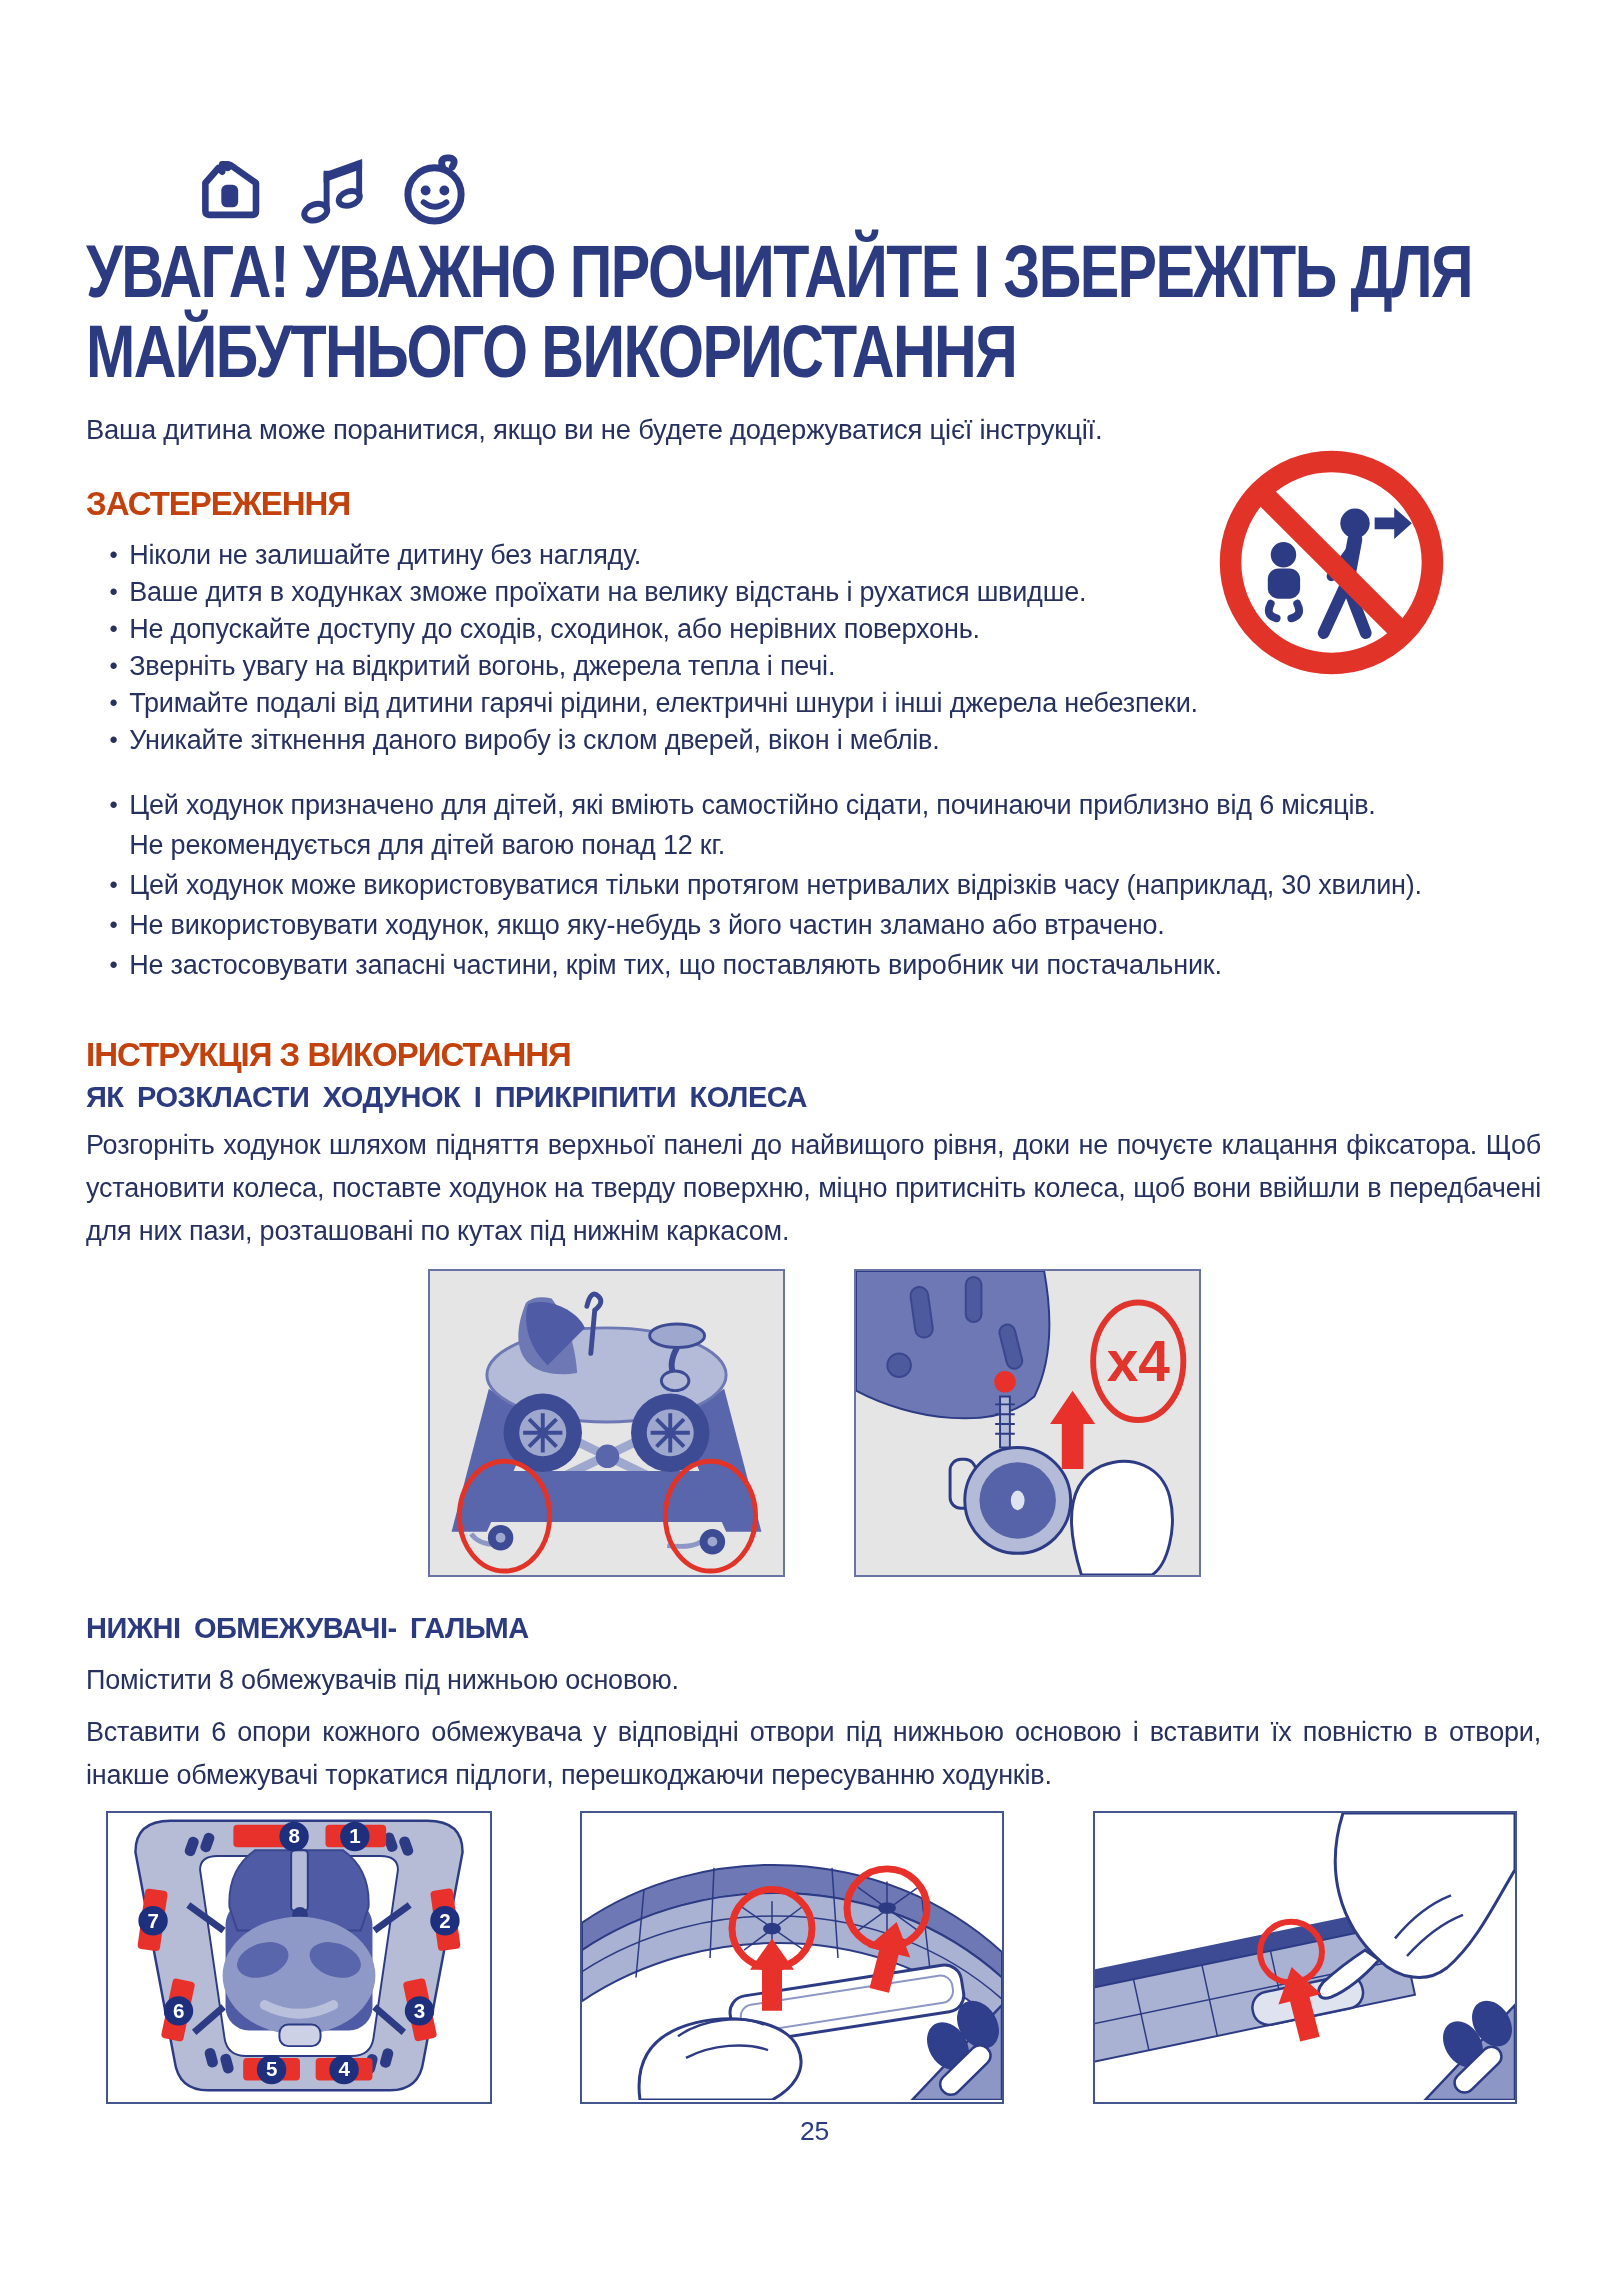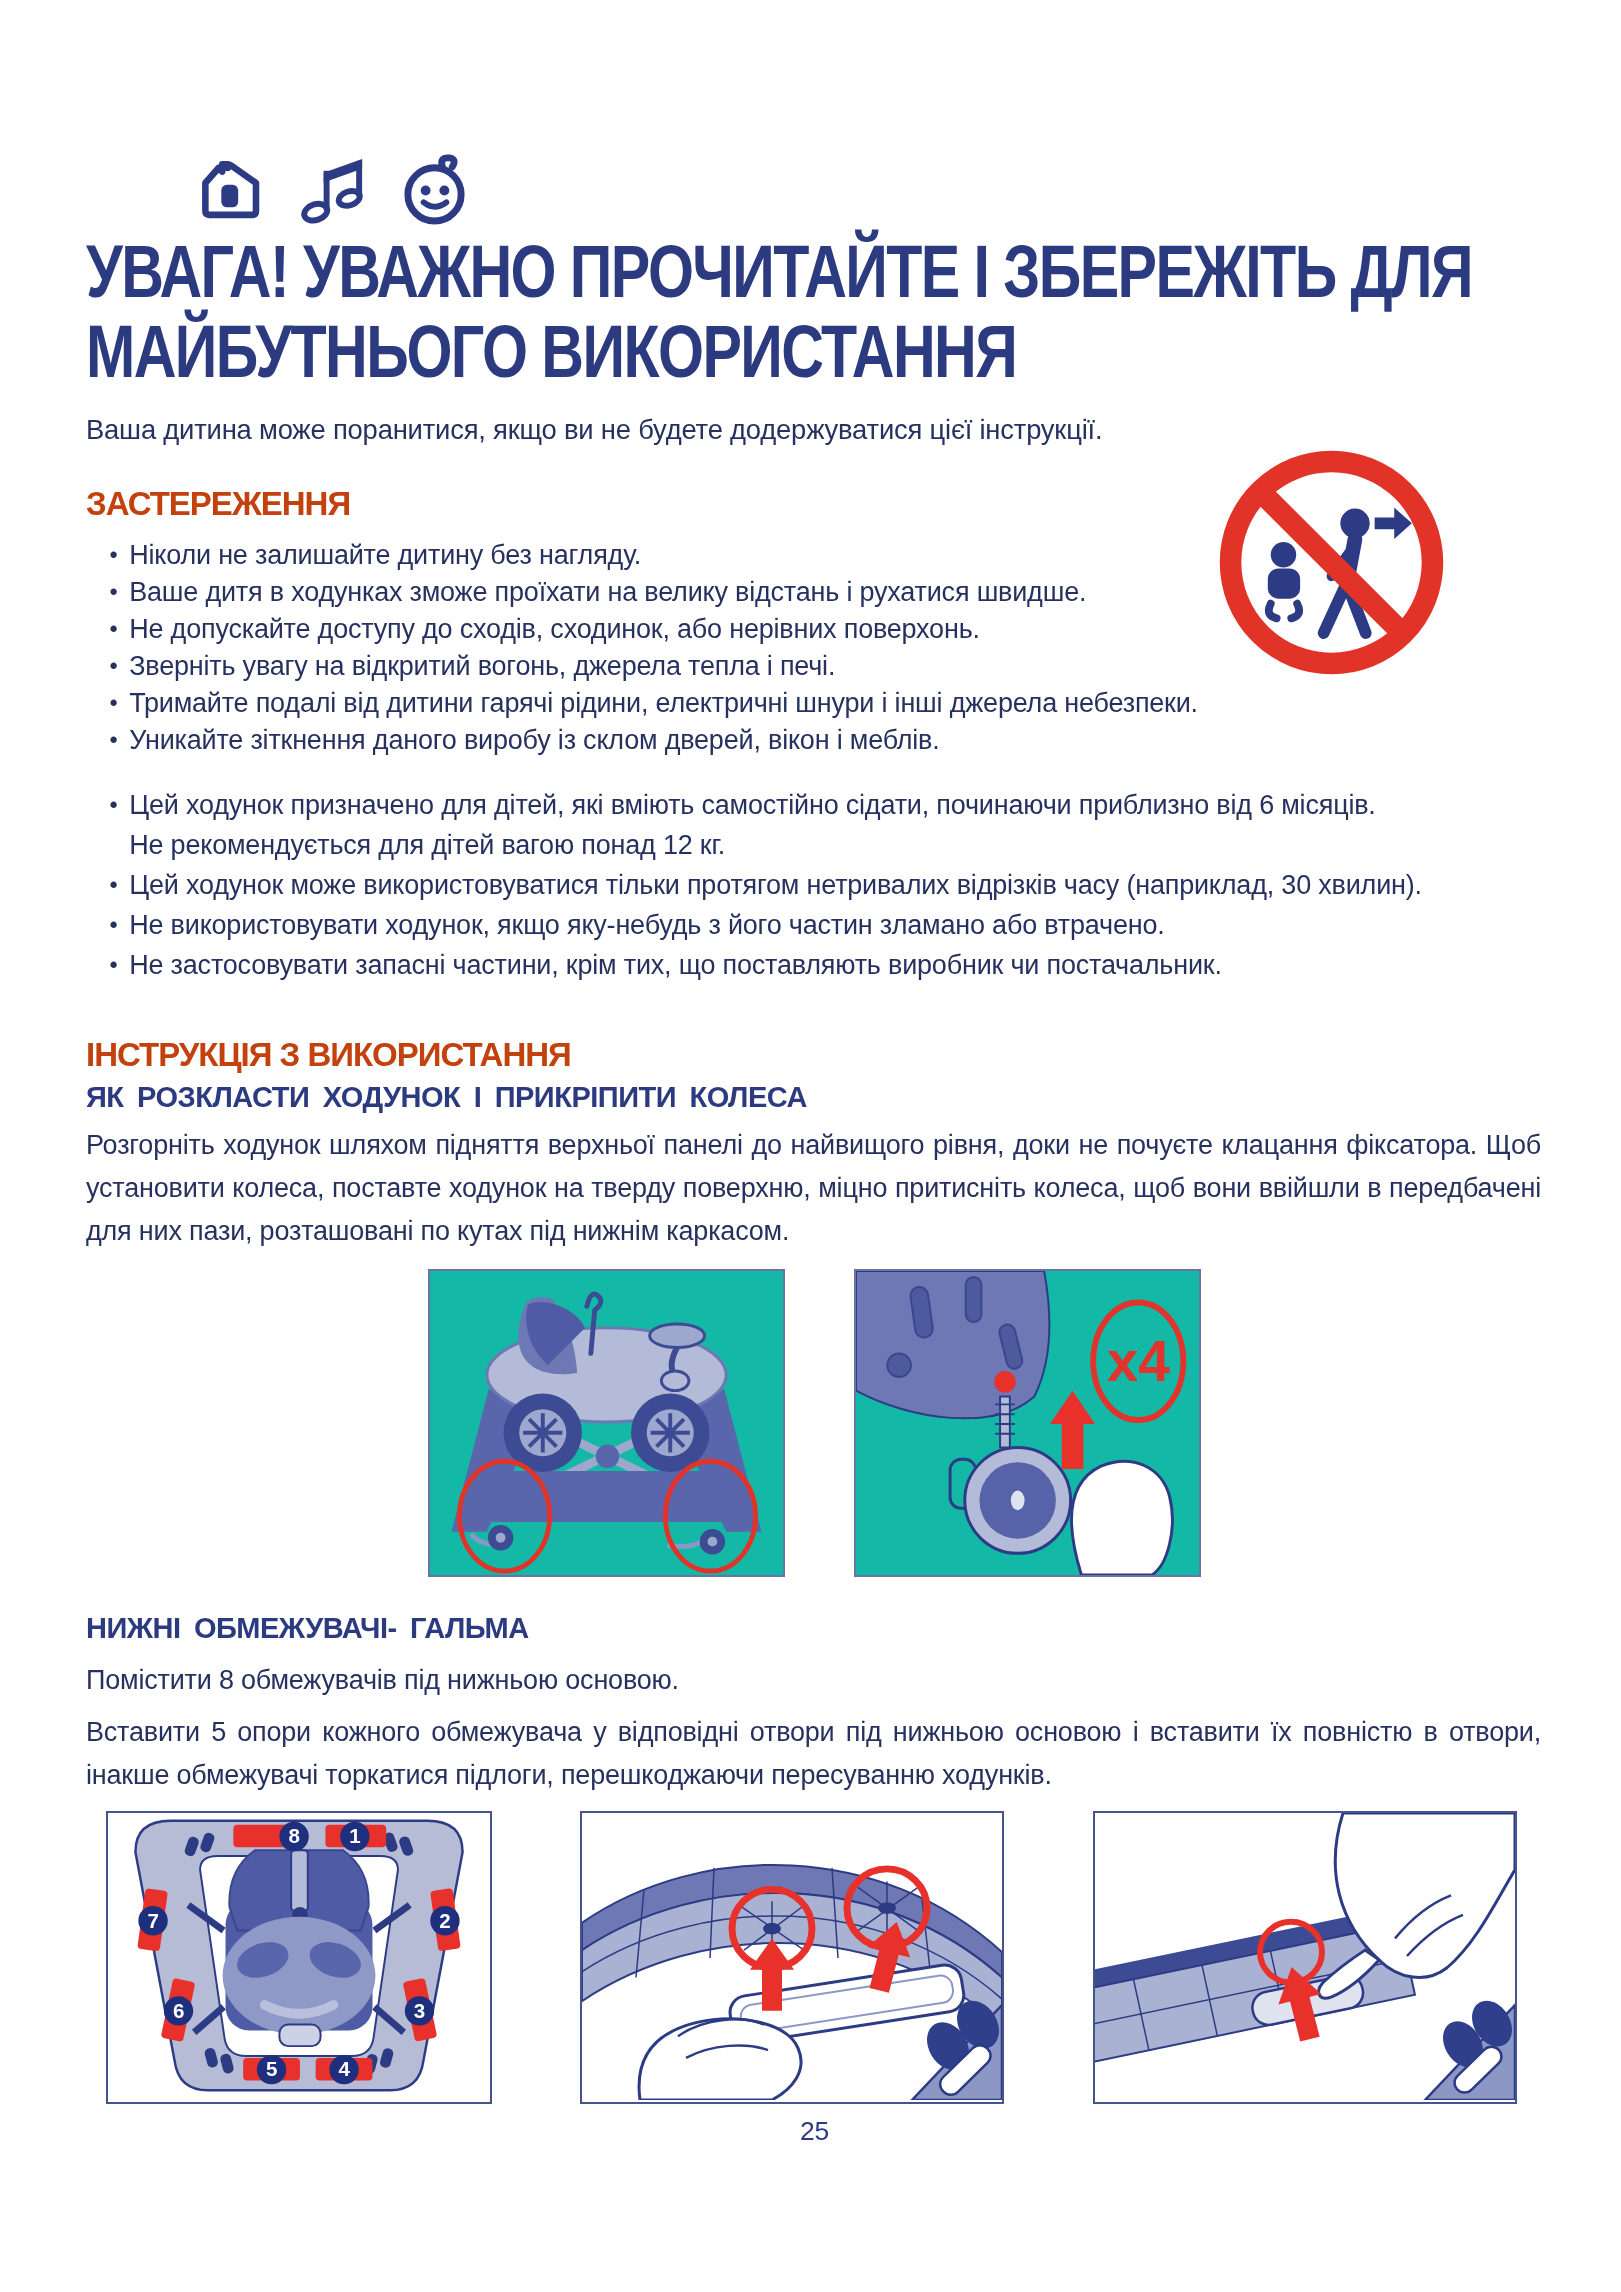--- a/index.html
+++ b/index.html
@@ -44,21 +44,21 @@
   .sub-title{margin:7.8px 0 0 0;font-size:29px;font-weight:bold;color:#2c3a80;letter-spacing:-0.5px;word-spacing:5.9px;}
   .para{margin:9.8px 0 0 0;font-size:27px;line-height:43px;width:1455px;text-align:justify;}
   .para.first-line{margin-top:13.7px;text-align:left;}
 
   
   .prohibition{position:absolute;left:1208px;top:439px;width:247px;height:247px;}
 
   
   .figs-row{display:flex;margin-top:15.7px;}
   .figs-row-1{justify-content:center;gap:69px;height:308px;}
-  .figs-row-1 figure{margin:0;border:2px solid #6a74a4;background:#14b8a6;}
+  .figs-row-1 figure{margin:0;border:2px solid #6a74a4;background:#e5e5e5;}
   .figs-row-2{margin-top:13.7px;height:293px;width:1411px;margin-left:19.6px;justify-content:space-between;}
   .figs-row-2 figure{margin:0;border:2.9px solid #44548c;background:#ffffff;}
   figure svg{display:block;}
 
   .brakes-title{margin-top:35px;}
   .page-number{margin-top:11.8px;text-align:center;font-size:26.5px;color:#2c3a80;}
 </style>
 </head>
 <body>
 
@@ -164,21 +164,21 @@
         <ellipse cx="165" cy="234" rx="7" ry="10" fill="#dfe3f0"></ellipse>
         <polygon points="210,202 210,156 198,156 221,122 244,156 232,156 232,202" fill="#e8312a"></polygon>
         <ellipse cx="288" cy="92" rx="46" ry="60" fill="none" stroke="#e0342c" stroke-width="6"></ellipse>
         <text x="288" y="112" text-anchor="middle" font-size="58" font-weight="bold" fill="#e0342c">x4</text>
       </svg>
     </figure>
   </div>
 
   <h4 class="sub-title brakes-title">НИЖНІ ОБМЕЖУВАЧІ- ГАЛЬМА</h4>
   <p class="para first-line">Помістити 8 обмежувачів під нижньою основою.</p>
-  <p class="para">Вставити 5 опори кожного обмежувача у відповідні отвори під нижньою основою і вставити їх повністю в отвори, інакше обмежувачі торкатися підлоги, перешкоджаючи пересуванню ходунків.</p>
+  <p class="para">Вставити 6 опори кожного обмежувача у відповідні отвори під нижньою основою і вставити їх повністю в отвори, інакше обмежувачі торкатися підлоги, перешкоджаючи пересуванню ходунків.</p>
 
   <div class="figs-row figs-row-2">
 
     <figure>
       <svg width="382" height="287" viewBox="0 0 390 293" preserveAspectRatio="none">
         <path d="M28,40 Q28,8 64,8 H326 Q362,8 362,40 L322,253 Q318,283 288,283 H102 Q72,283 68,253 Z" fill="#b6bcd6" stroke="#2d3b84" stroke-width="2.5"></path>
         <path d="M94,58 Q94,44 112,44 H278 Q296,44 296,58 L271,230 Q268,248 249,248 H141 Q122,248 119,230 Z" fill="#ffffff" stroke="#2d3b84" stroke-width="2"></path>
         <path d="M118,120 L82,94 M272,120 L308,94 M118,198 L88,224 M272,198 L302,224" stroke="#2d3b84" stroke-width="7"></path>
         <rect x="80" y="24" width="11" height="20" rx="5" fill="#2d3b84" transform="rotate(20 85 34)"></rect>
         <rect x="96" y="20" width="11" height="20" rx="5" fill="#2d3b84" transform="rotate(20 101 30)"></rect>

